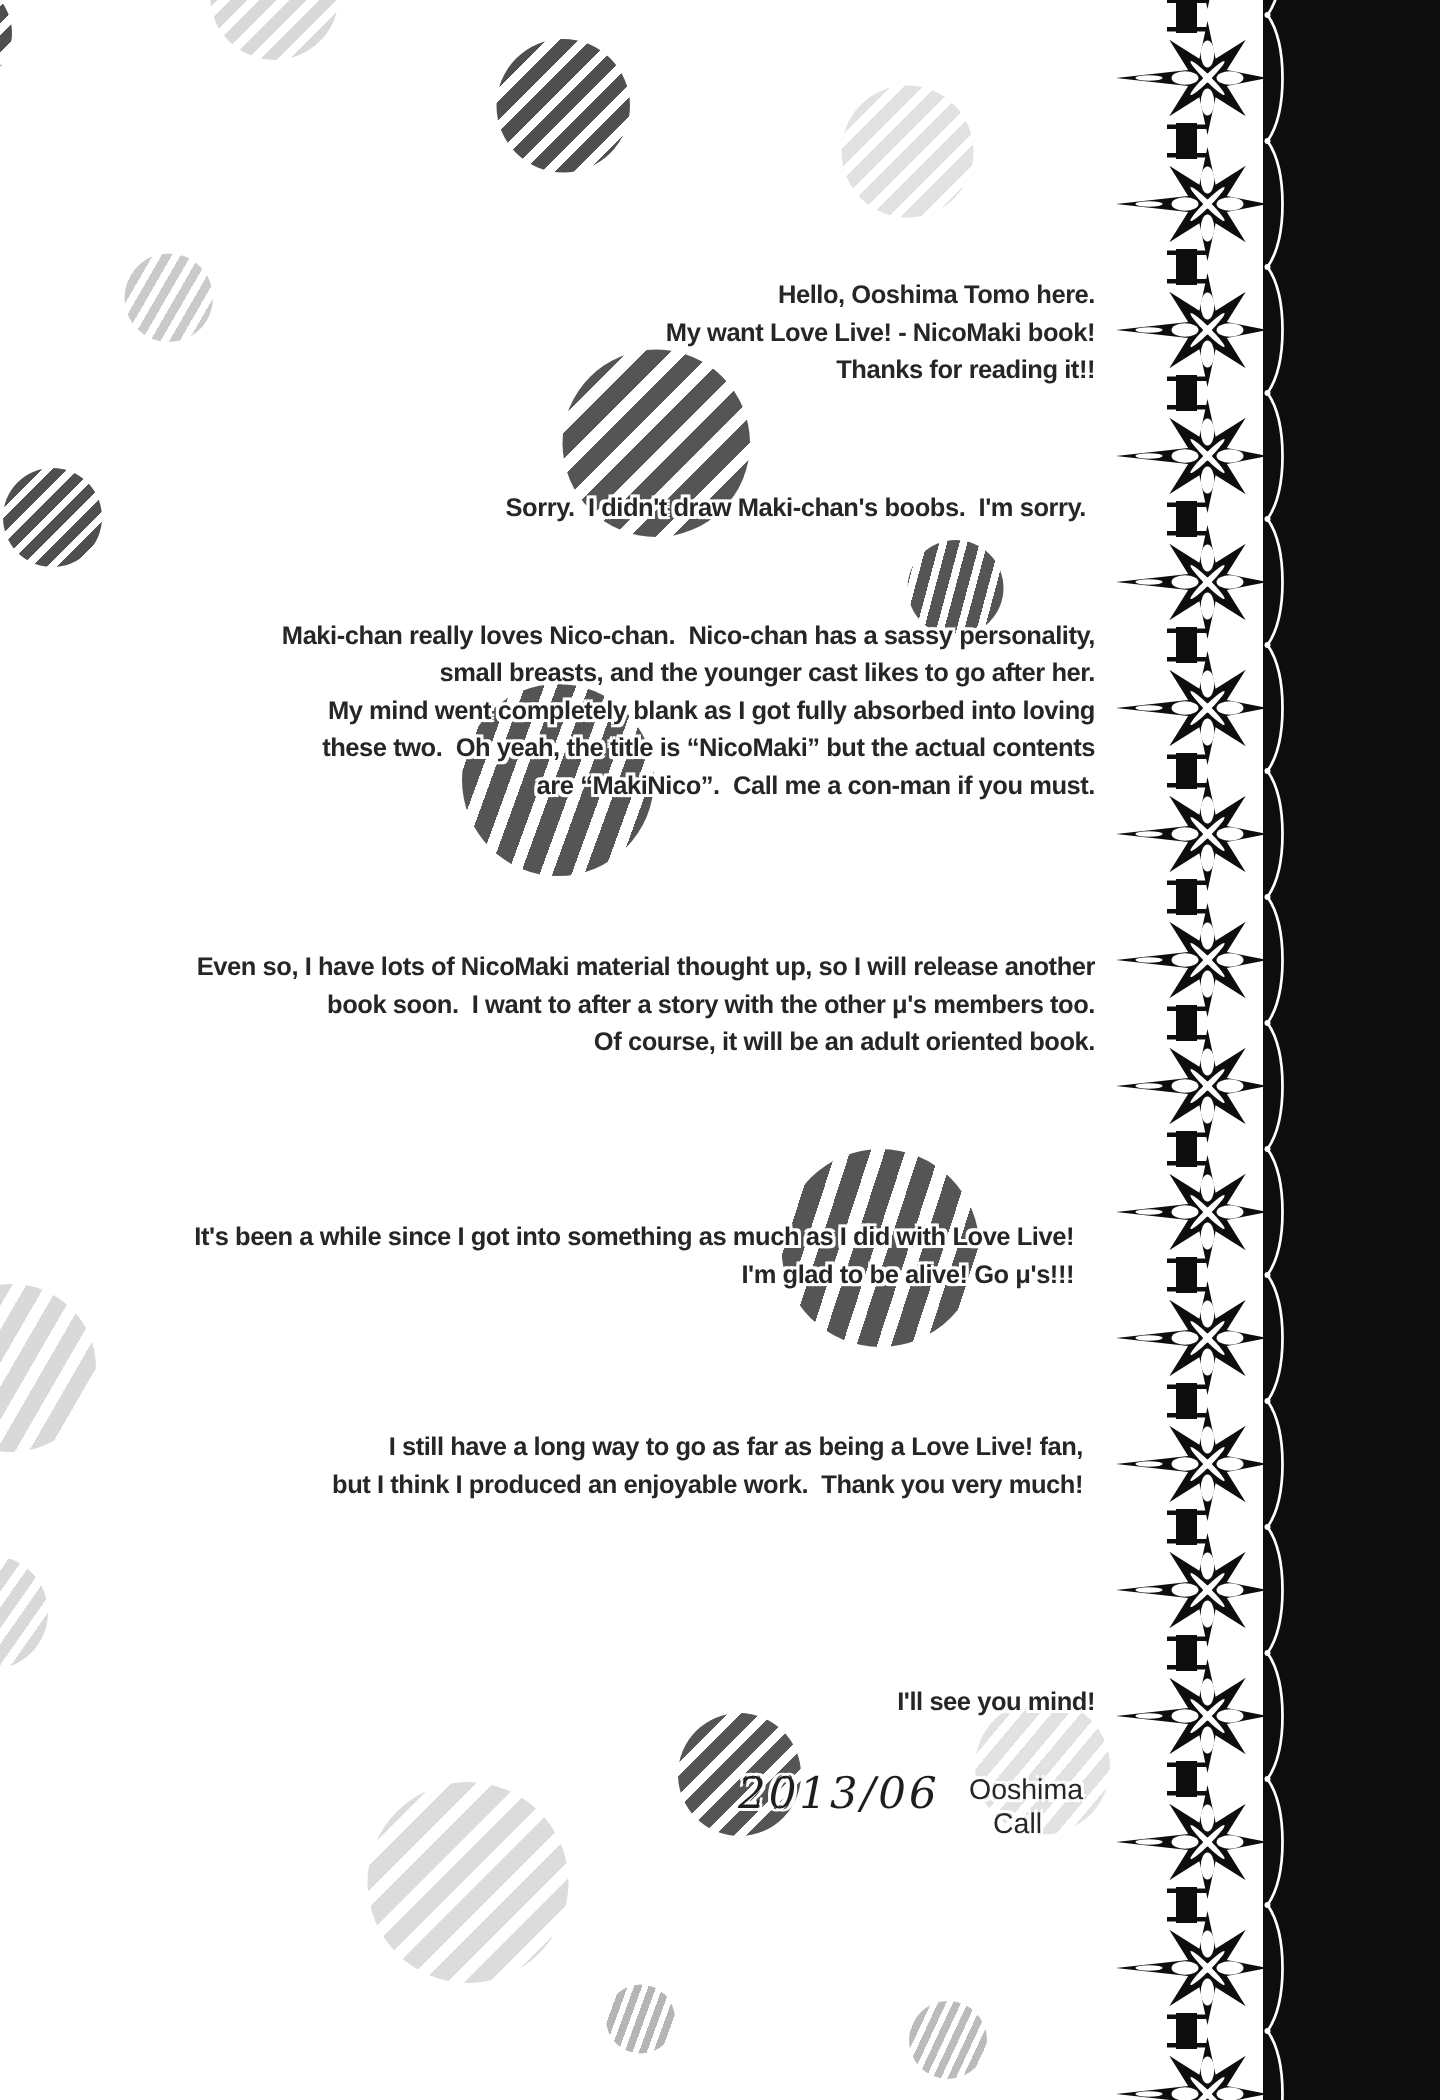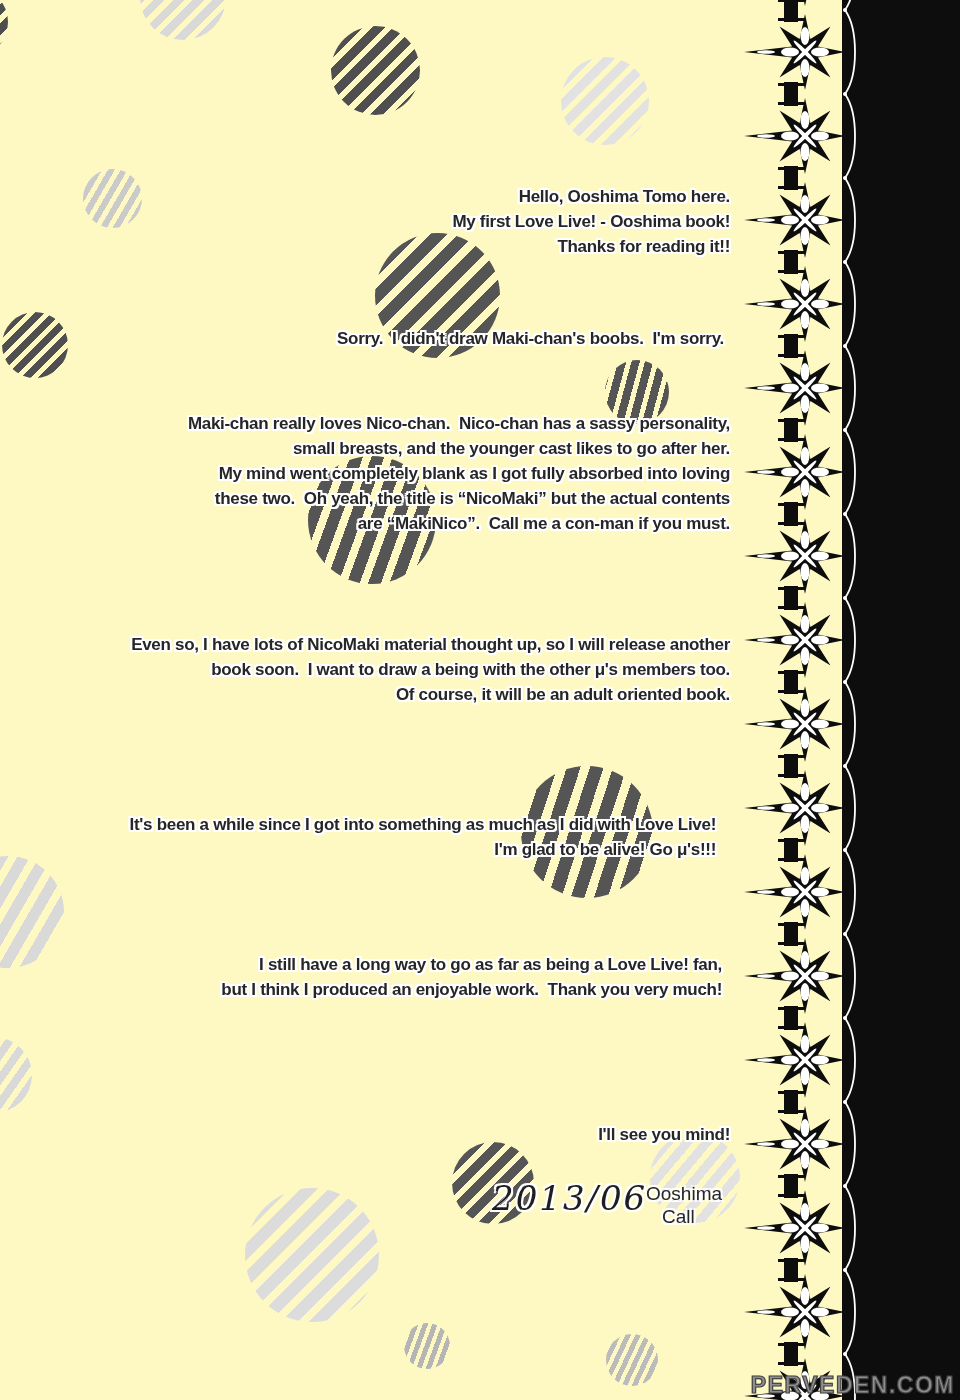--- a/index.html
+++ b/index.html
@@ -1,21 +1,21 @@
 <!DOCTYPE html>
 <html><head>
 <meta charset="utf-8">
 <style>
   html, body { margin: 0; padding: 0; background: #888; }
   #page {
     position: relative;
     width: 960px;
     height: 1400px;
     margin: 0 auto;
-    background: #fef9c3;
+    background: #ffffff;
     overflow: hidden;
     font-family: "Liberation Sans", "DejaVu Sans", sans-serif;
   }
   
   .dot {
     position: absolute;
     border-radius: 50%;
   }
   
   .tblock {
@@ -31,21 +31,21 @@
       0 -2px 0 #fff, 0 2px 0 #fff, -2px 0 0 #fff, 2px 0 0 #fff;
   }
   .tblock .line { white-space: pre; }
   
   #sig-date {
     position: absolute;
     left: 492px;
     top: 1178px;
     font-family: "DejaVu Serif", "Liberation Serif", serif;
     font-style: italic;
-    font-size: 34px;
+    font-size: 29px;
     letter-spacing: 2px;
     color: #1e1e1e;
     text-shadow: -2px -2px 0 #fff, 2px 2px 0 #fff, -2px 2px 0 #fff, 2px -2px 0 #fff;
   }
   #sig-name {
     position: absolute;
     left: 646px;
     top: 1182px;
     color: #262626;
     font-size: 19px;
@@ -94,39 +94,39 @@
   <div class="dot" style="left:-48px;top:856px;width:112px;height:112px;background:repeating-linear-gradient(120deg,#d9d9d9 0 11px,transparent 11px 19px)"></div>
   <div class="dot" style="left:-44px;top:1037px;width:76px;height:76px;background:repeating-linear-gradient(125deg,#d9d9d9 0 8px,transparent 8px 14px)"></div>
   <div class="dot" style="left:452px;top:1142px;width:82px;height:82px;background:repeating-linear-gradient(135deg,#555555 0 9px,transparent 9px 15px)"></div>
   <div class="dot" style="left:650px;top:1133px;width:90px;height:90px;background:repeating-linear-gradient(130deg,#e2e2e2 0 9px,transparent 9px 15px)"></div>
   <div class="dot" style="left:245px;top:1188px;width:134px;height:134px;background:repeating-linear-gradient(135deg,#dcdcdc 0 12px,transparent 12px 20px)"></div>
   <div class="dot" style="left:404px;top:1323px;width:46px;height:46px;background:repeating-linear-gradient(110deg,#b5b5b5 0 5px,transparent 5px 9px)"></div>
   <div class="dot" style="left:606px;top:1334px;width:52px;height:52px;background:repeating-linear-gradient(115deg,#bbbbbb 0 5px,transparent 5px 9px)"></div>
 
   <div class="tblock" style="top:184px;right:230px">
     <div class="line">Hello, Ooshima Tomo here.</div>
-    <div class="line">My first Love Live! - Ooshima book!</div>
+    <div class="line">My want Love Live! - NicoMaki book!</div>
     <div class="line">Thanks for reading it!!</div>
   </div>
 
   <div class="tblock" style="top:411px;right:230px">
     <div class="line">Maki-chan really loves Nico-chan.  Nico-chan has a sassy personality,</div>
     <div class="line">small breasts, and the younger cast likes to go after her.</div>
     <div class="line">My mind went completely blank as I got fully absorbed into loving</div>
     <div class="line">these two.  Oh yeah, the title is “NicoMaki” but the actual contents</div>
     <div class="line">are “MakiNico”.  Call me a con-man if you must.</div>
   </div>
 
   <div class="tblock" style="top:326px;right:236px">
     <div class="line">Sorry.  I didn't draw Maki-chan's boobs.  I'm sorry.</div>
   </div>
 
   <div class="tblock" style="top:632px;right:230px">
     <div class="line">Even so, I have lots of NicoMaki material thought up, so I will release another</div>
-    <div class="line">book soon.  I want to draw a being with the other μ's members too.</div>
+    <div class="line">book soon.  I want to after a story with the other μ's members too.</div>
     <div class="line">Of course, it will be an adult oriented book.</div>
   </div>
 
   <div class="tblock" style="top:812px;right:244px">
     <div class="line">It's been a while since I got into something as much as I did with Love Live!</div>
     <div class="line">I'm glad to be alive! Go μ's!!!</div>
   </div>
 
   <div class="tblock" style="top:952px;right:238px">
     <div class="line">I still have a long way to go as far as being a Love Live! fan,</div>
@@ -165,15 +165,14 @@
 
         <path d="M107,0 C114,10 117,26 117,42 C117,58 114,74 107,84" fill="none" stroke="#ffffff" stroke-width="1.8"></path>
         <circle cx="107" cy="0" r="2" fill="#ffffff"></circle>
         <circle cx="107" cy="84" r="2" fill="#ffffff"></circle>
       </pattern>
     </defs>
     <rect x="104" y="0" width="118" height="1400" fill="#0d0d0d"></rect>
     <rect x="0" y="0" width="120" height="1400" fill="url(#lacePat)"></rect>
   </svg>
 
-  <div id="watermark">PERVEDEN.COM</div>
 
 </div>
 
 </body></html>

